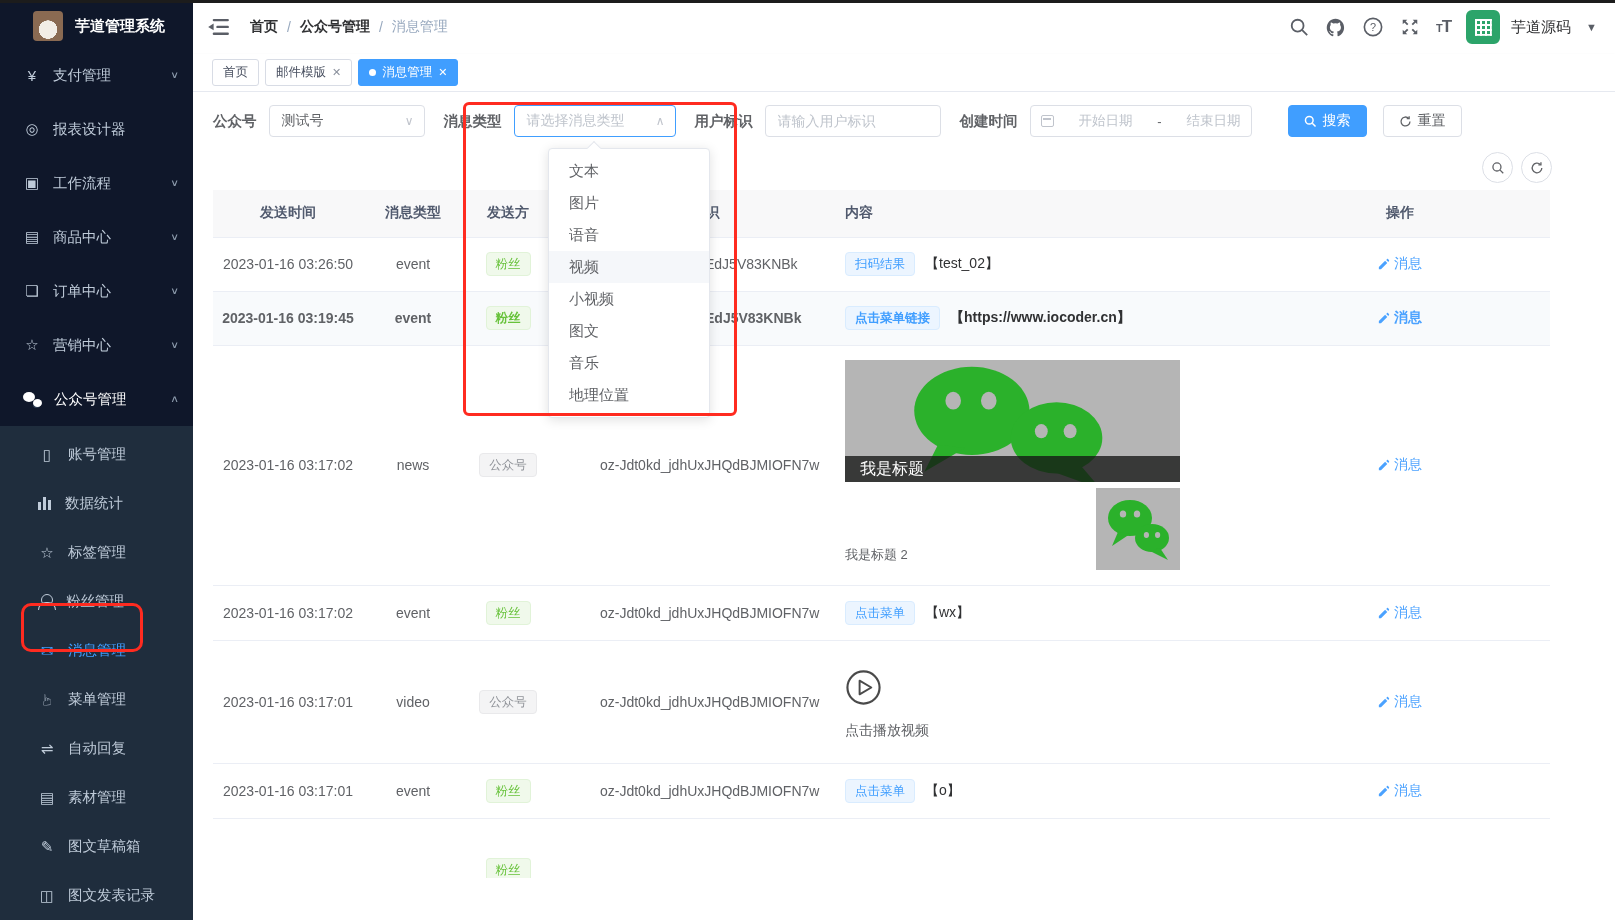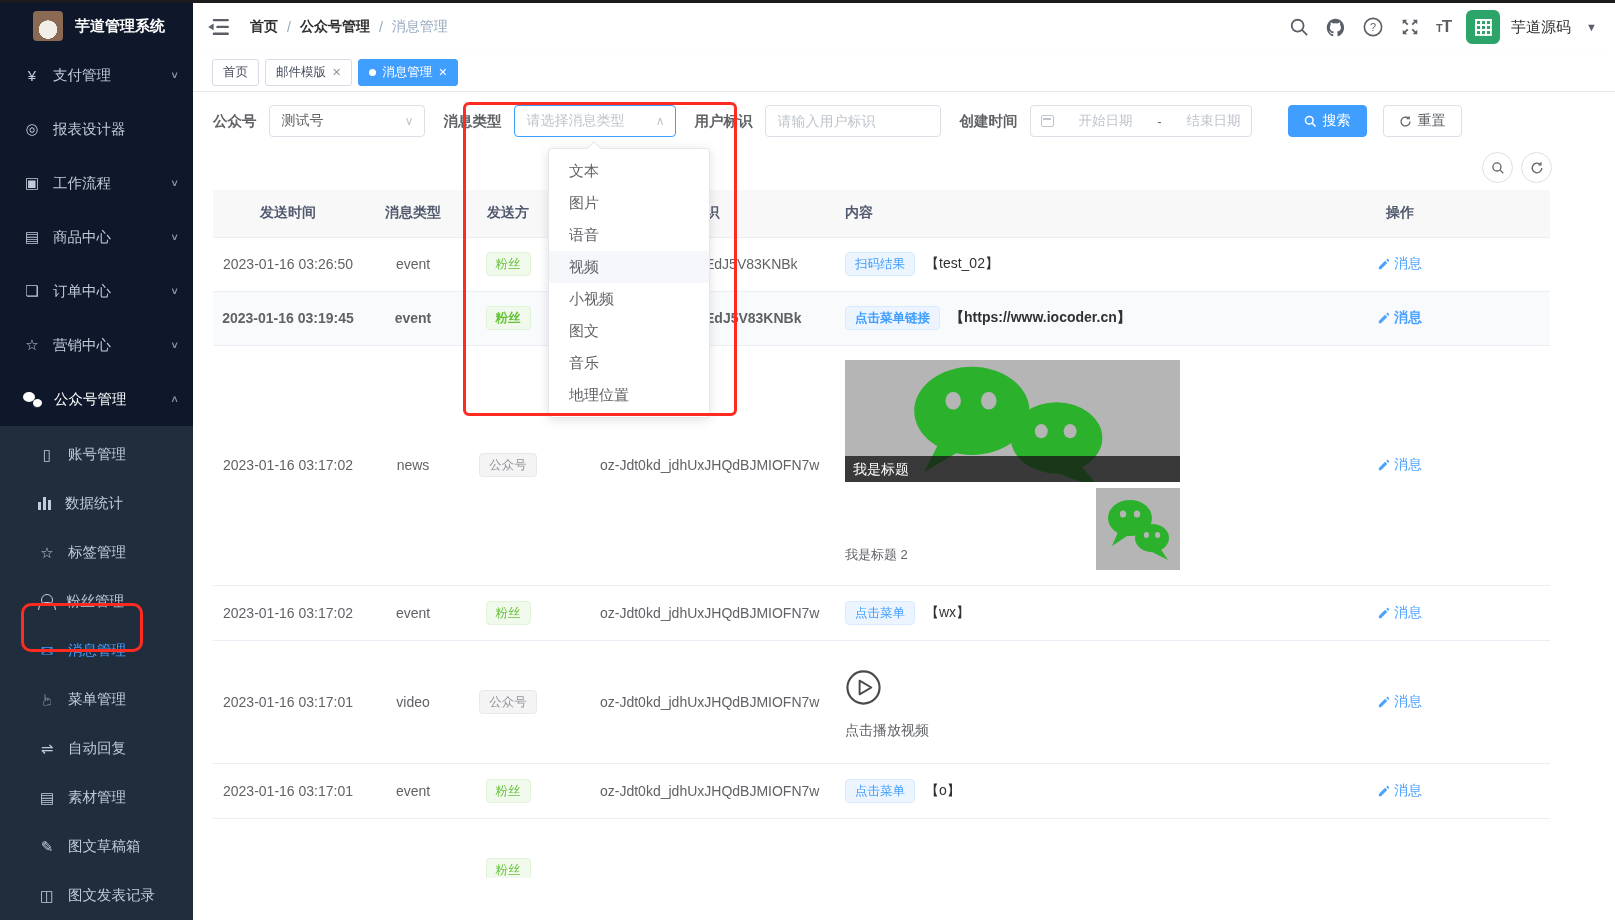--- a/index.html
+++ b/index.html
@@ -113,21 +113,21 @@
   .tag{display:inline-block;height:24px;line-height:22px;padding:0 9px;border-radius:4px;font-size:12.5px;border:1px solid;}
   .tag-green{background:#f0f9eb;border-color:#e1f3d8;color:#67c23a;}
   .tag-gray{background:#f4f4f5;border-color:#e9e9eb;color:#909399;}
   .tag-blue{background:#ecf5ff;border-color:#d9ecff;color:#409eff;}
   .ctext{margin-left:10px;color:#303133;}
   .msg-link{color:#4ba2ff;display:inline-flex;align-items:center;gap:4px;cursor:pointer;}
 
   
   .news-card{width:335px;}
   .news-big{position:relative;width:335px;height:122px;background:#b5b5b5;overflow:hidden;}
-  .news-bar{position:absolute;left:0;right:0;bottom:0;height:26px;background:rgba(20,22,20,.78);color:#fff;font-size:14px;line-height:26px;padding-left:8px;}
+  .news-bar{position:absolute;left:0;right:0;bottom:0;height:26px;background:rgba(20,22,20,.78);color:#fff;font-size:16px;line-height:26px;padding-left:15px;}
   .news-second{width:335px;display:flex;justify-content:space-between;align-items:flex-end;margin-top:6px;}
   .news-second .t2{font-size:13px;color:#606266;margin-bottom:6px;}
   .news-thumb{width:84px;height:82px;background:#b5b5b5;overflow:hidden;}
   .wx-svg{display:block;width:100%;height:100%;}
 
   
   .video-box{display:flex;flex-direction:column;gap:16px;padding-top:6px;}
   .voice-pill{width:405px;height:38px;border-radius:19px;background:#e9e9e9;display:flex;align-items:center;padding-left:13px;}
 
   

